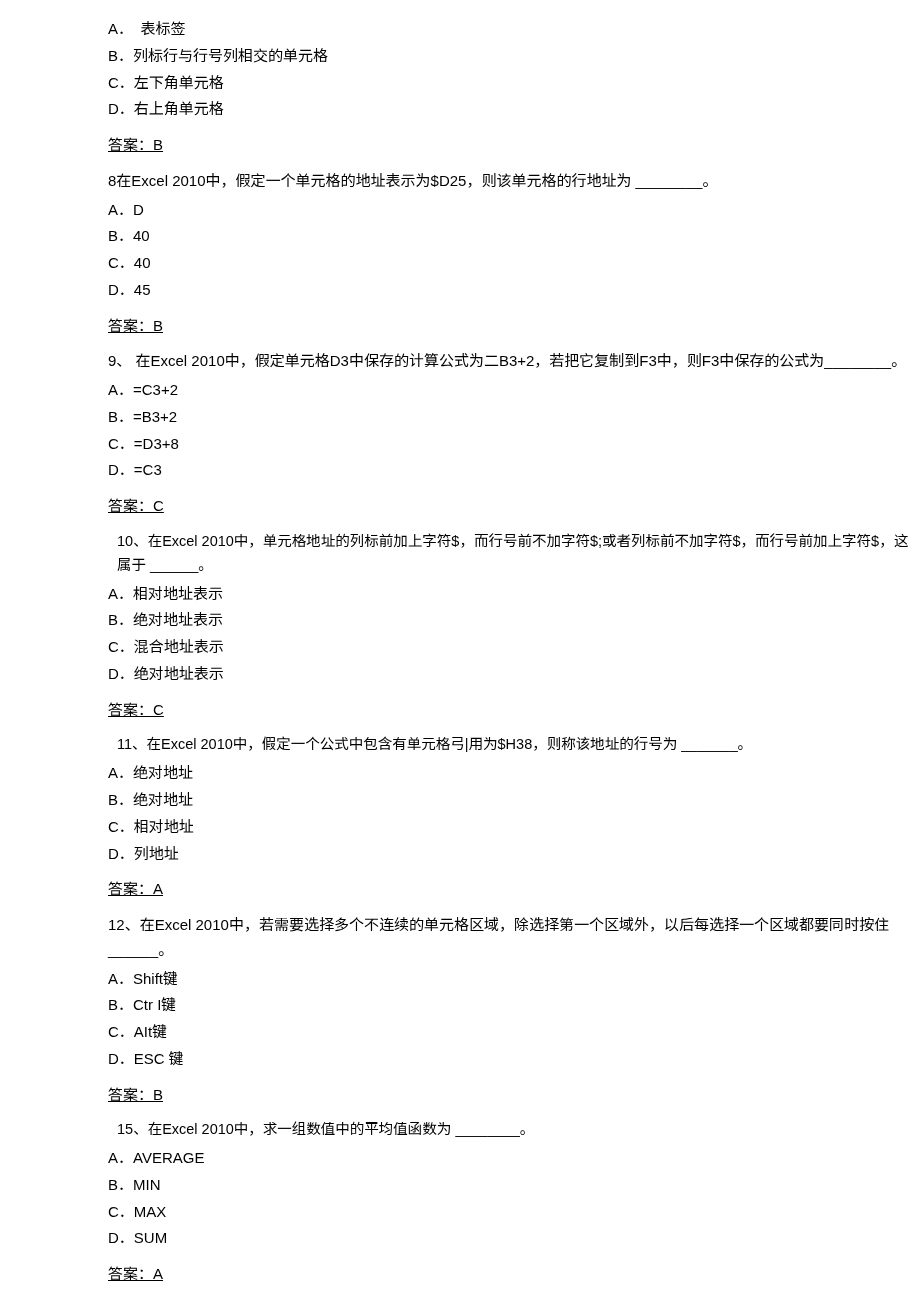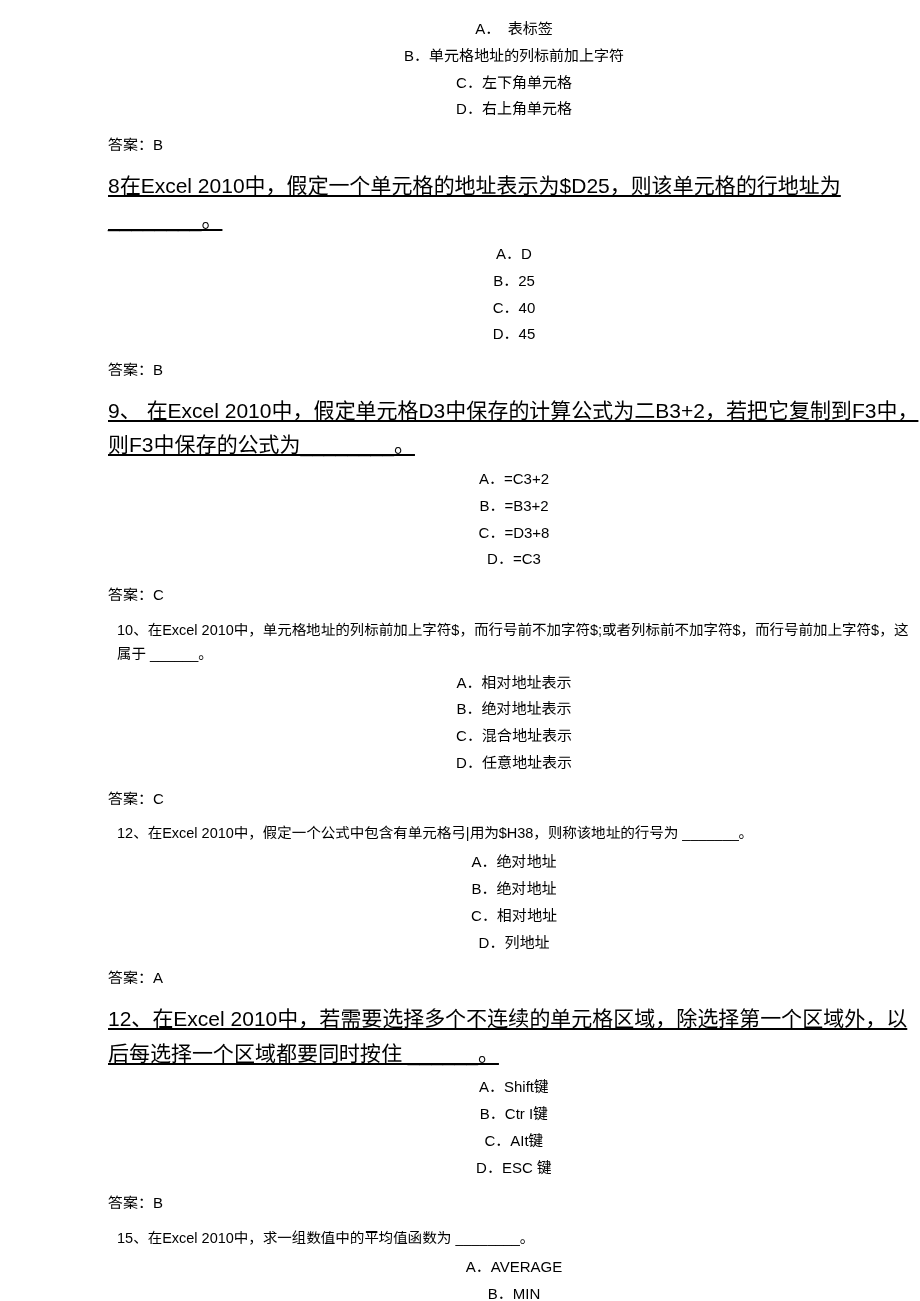--- a/index.html
+++ b/index.html
@@ -8,66 +8,65 @@
       font-size: 15px;
       color: #000000;
       margin: 0;
       padding: 15px 0 60px 108px;
       line-height: 1.65;
       width: 920px;
       box-sizing: border-box;
     }
     .line {
       margin: 2px 0;
-      text-align: center;
     }
     .q-large {
-      font-size: 21px;
+      font-size: 15px;
       margin: 4px 0;
-      text-decoration: underline;
     }
     .q-small {
       font-size: 14.5px;
       margin: 4px 9px;
     }
     .ans-line {
       margin: 11px 0;
+      text-decoration: underline;
     }
   </style>
 </head>
 <body>
 
 <div class="line">A．　表标签</div>
-<div class="line">B．单元格地址的列标前加上字符</div>
+<div class="line">B．列标行与行号列相交的单元格</div>
 <div class="line">C．左下角单元格</div>
 <div class="line">D．右上角单元格</div>
 <div class="ans-line">答案：B</div>
 
 <div class="q-large">8在Excel 2010中，假定一个单元格的地址表示为$D25，则该单元格的行地址为 ________。</div>
 <div class="line">A．D</div>
-<div class="line">B．25</div>
+<div class="line">B．40</div>
 <div class="line">C．40</div>
 <div class="line">D．45</div>
 <div class="ans-line">答案：B</div>
 
 <div class="q-large">9、 在Excel 2010中，假定单元格D3中保存的计算公式为二B3+2，若把它复制到F3中，则F3中保存的公式为________。</div>
 <div class="line">A．=C3+2</div>
 <div class="line">B．=B3+2</div>
 <div class="line">C．=D3+8</div>
 <div class="line">D．=C3</div>
 <div class="ans-line">答案：C</div>
 
 <div class="q-small">10、在Excel 2010中，单元格地址的列标前加上字符$，而行号前不加字符$;或者列标前不加字符$，而行号前加上字符$，这属于 ______。</div>
 <div class="line">A．相对地址表示</div>
 <div class="line">B．绝对地址表示</div>
 <div class="line">C．混合地址表示</div>
-<div class="line">D．任意地址表示</div>
+<div class="line">D．绝对地址表示</div>
 <div class="ans-line">答案：C</div>
 
-<div class="q-small">12、在Excel 2010中，假定一个公式中包含有单元格弓|用为$H38，则称该地址的行号为 _______。</div>
+<div class="q-small">11、在Excel 2010中，假定一个公式中包含有单元格弓|用为$H38，则称该地址的行号为 _______。</div>
 <div class="line">A．绝对地址</div>
 <div class="line">B．绝对地址</div>
 <div class="line">C．相对地址</div>
 <div class="line">D．列地址</div>
 <div class="ans-line">答案：A</div>
 
 <div class="q-large">12、在Excel 2010中，若需要选择多个不连续的单元格区域，除选择第一个区域外，以后每选择一个区域都要同时按住 ______。</div>
 <div class="line">A．Shift键</div>
 <div class="line">B．Ctr I键</div>
 <div class="line">C．AIt键</div>

